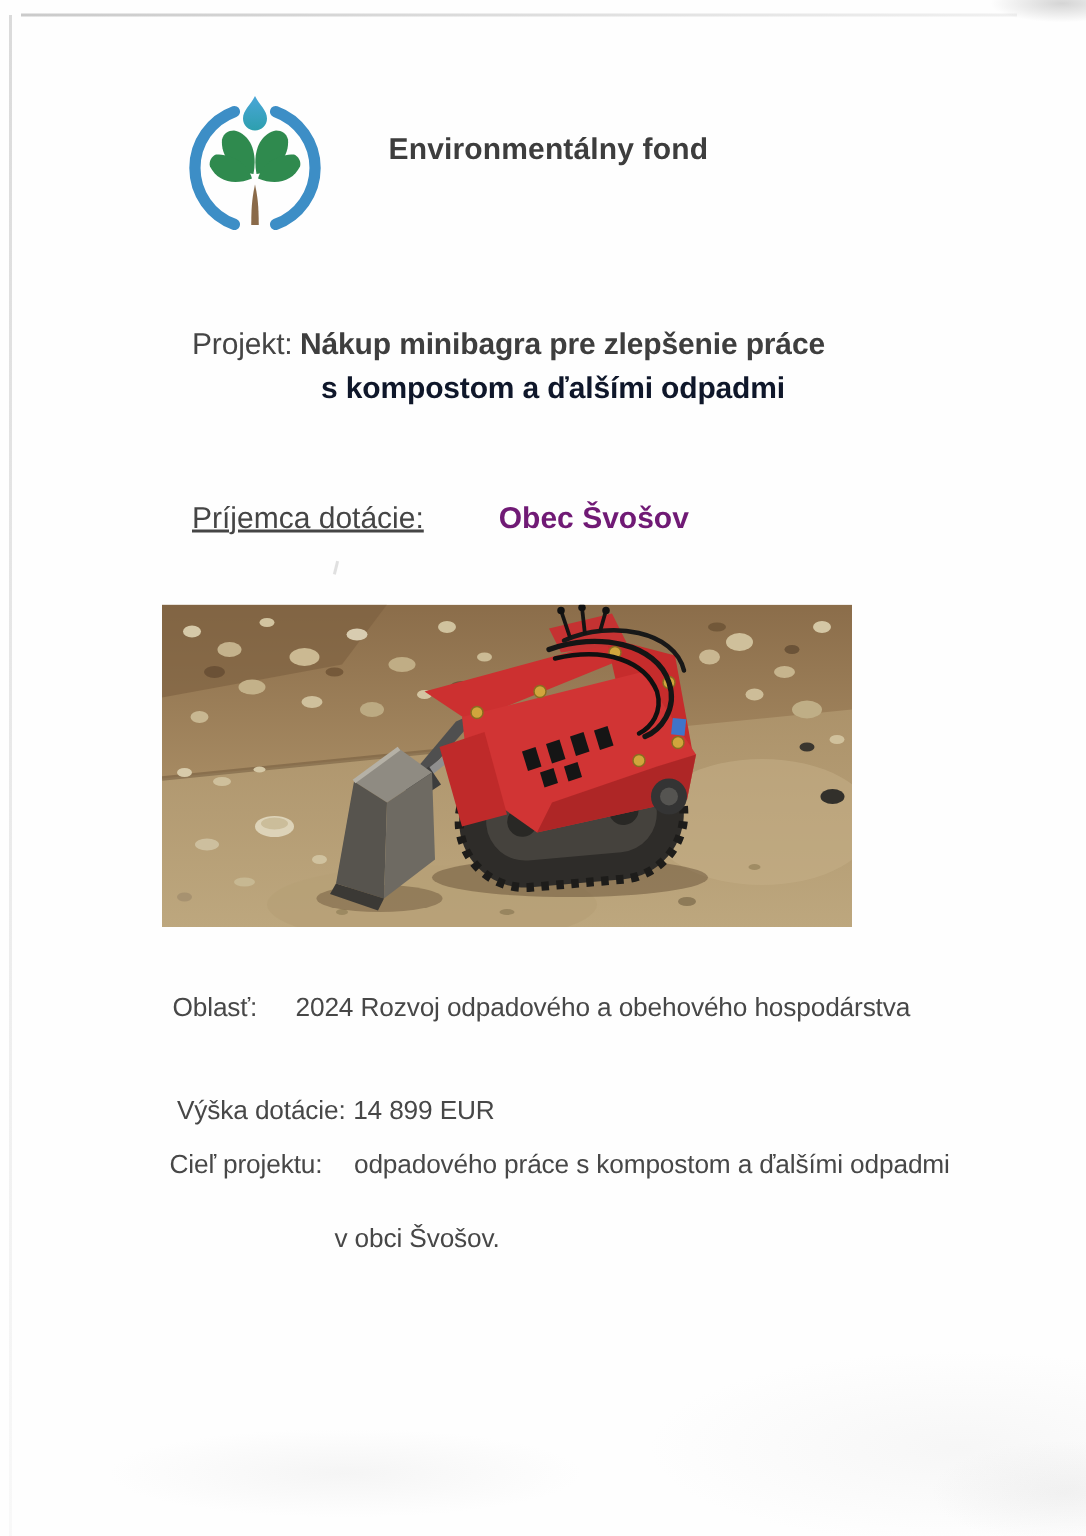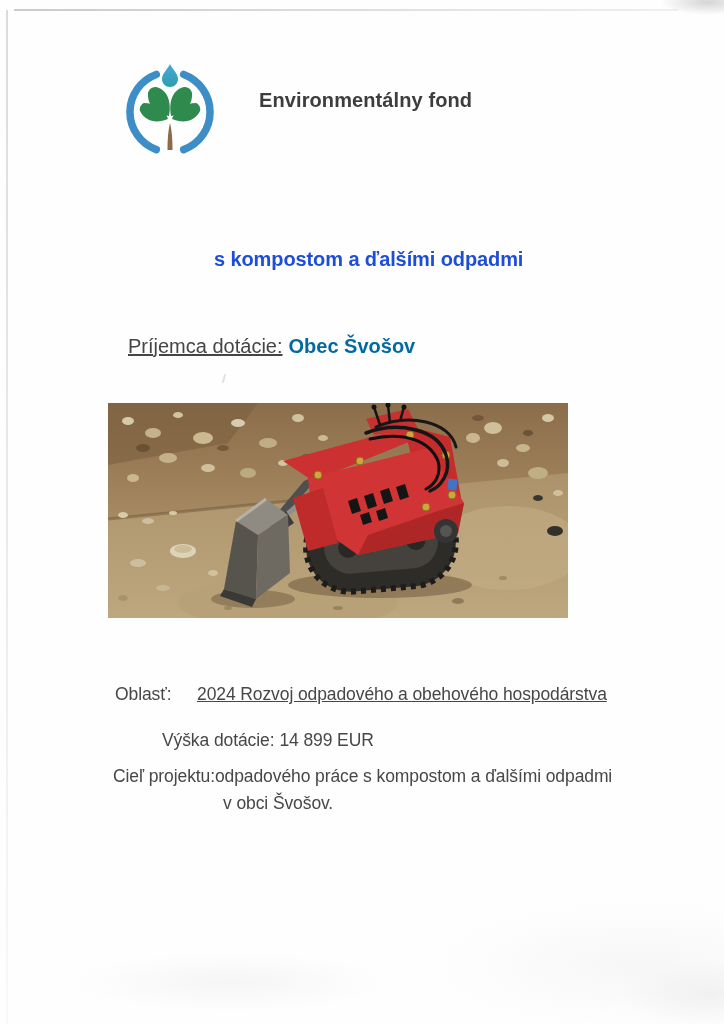--- a/index.html
+++ b/index.html
@@ -32,41 +32,41 @@
   .logo{position:absolute;left:118px;top:62px;width:104px;height:96px;}
   .org-title{position:absolute;left:259px;top:89px;
     font-size:20px;font-weight:bold;color:#3d3d3d;letter-spacing:.1px;white-space:nowrap;}
 
   
   .project-line1{position:absolute;left:128px;top:219px;font-size:20px;
     color:#454545;white-space:nowrap;letter-spacing:-.1px;}
   .project-line1 .lbl{font-weight:normal;margin-right:5px;}
   .project-line1 .ttl{font-weight:bold;color:#3e3e3e;}
   .project-line2{position:absolute;left:214px;top:248px;font-size:20px;
-    font-weight:bold;color:#1d4ed8;white-space:nowrap;letter-spacing:-.1px;}
+    font-weight:bold;color:#0f172a;white-space:nowrap;letter-spacing:-.1px;}
 
   
   .recipient-line{position:absolute;left:128px;top:335px;font-size:20px;
     color:#454545;white-space:nowrap;}
   .recipient-line .lbl{font-weight:normal;margin-right:6px;text-decoration:underline;}
-  .recipient-line .val{font-weight:bold;color:#0369a1;}
+  .recipient-line .val{font-weight:bold;color:#701a75;margin-left:44px;}
 
   
   .photo{position:absolute;left:108px;top:403px;width:460px;height:215px;overflow:hidden;}
   .photo svg{display:block;}
 
   
   .detail{position:absolute;font-size:17.5px;color:#474747;white-space:nowrap;letter-spacing:-.1px;}
-  .detail-area{left:115px;top:684px;text-decoration:underline;}
+  .detail-area{left:115px;top:661px;}
   .detail-area .lbl{display:inline-block;min-width:82px;}
-  .detail-grant{left:118px;top:730px;margin-left:44px;}
+  .detail-grant{left:118px;top:730px;}
   .detail-grant .lbl{margin-right:5px;}
   .detail-goal1{left:113px;top:766px;}
-  .detail-goal1 .lbl{margin-right:0;}
-  .detail-goal2{left:223px;top:793px;}
+  .detail-goal1 .lbl{margin-right:21px;}
+  .detail-goal2{left:223px;top:815px;}
 </style>
 </head>
 <body>
 
 <div class="page">
 
   <div class="scan-top-line"></div>
   <div class="scan-left-line"></div>
   <div class="scan-corner"></div>
   <div class="smudge s1"></div>
@@ -92,20 +92,23 @@
         <path d="M53 54 C66 52 75 43 74 31 C73 27 70 25 66 25 C56 27 50 38 53 54 Z"></path>
         <path d="M50 57 C38 62 27 59 22 49 C21 46 23 42 26 41 C36 41 47 46 50 57 Z"></path>
         <path d="M54 57 C66 62 77 59 82 49 C83 46 81 42 78 41 C68 41 57 46 54 57 Z"></path>
       </g>
       <path d="M49.5 88 C49.5 74 50.5 68 52 61 C53.5 68 54.5 74 54.5 88 Z" fill="#8a6a49"></path>
     </svg>
   </div>
 
   <div class="org-title">Environmentálny fond</div>
 
+  <div class="project-line1">
+    <span class="lbl">Projekt:</span><span class="ttl">Nákup minibagra pre zlepšenie práce</span>
+  </div>
   <div class="project-line2">s kompostom a ďalšími odpadmi</div>
 
   <div class="recipient-line">
     <span class="lbl">Príjemca dotácie:</span><span class="val">Obec Švošov</span>
   </div>
 
   <div class="photo">
     <svg width="460" height="215" viewBox="0 0 460 215" xmlns="http://www.w3.org/2000/svg">
       <defs>
         <linearGradient id="bankGrad" x1="0" y1="0" x2="0" y2="1">

